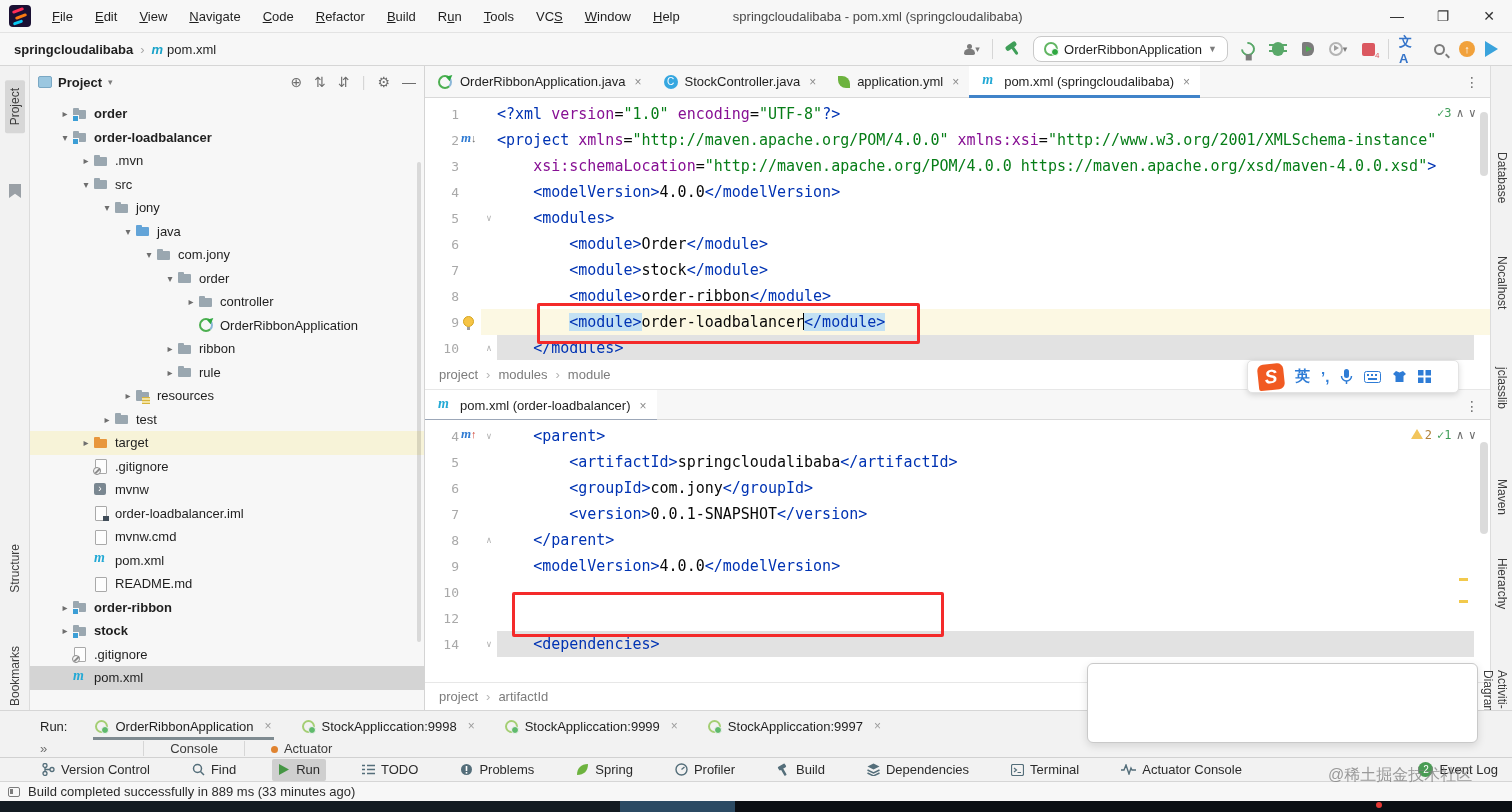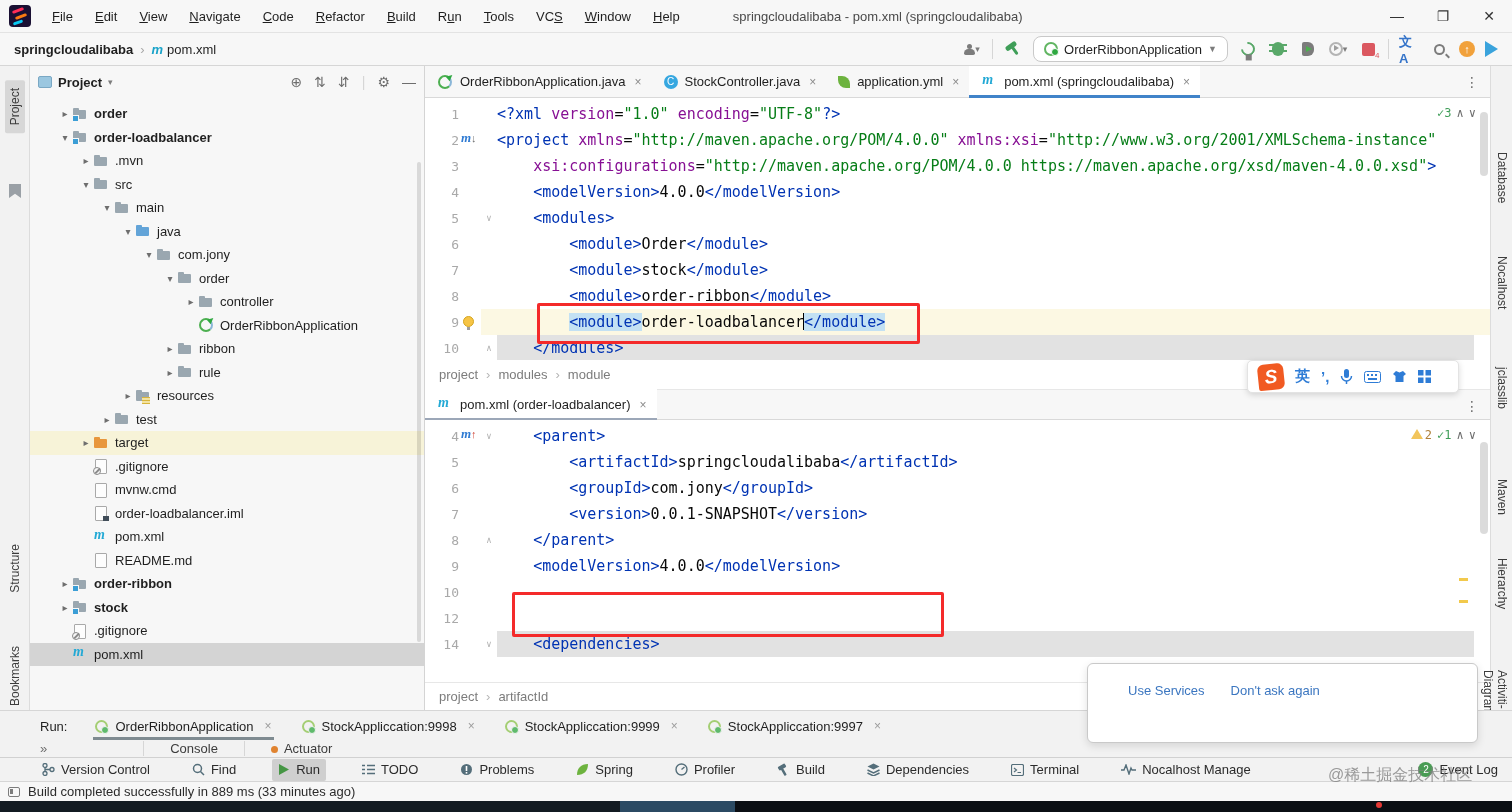--- a/index.html
+++ b/index.html
@@ -88,21 +88,21 @@
   .ti.boot:after{content:'';position:absolute;right:0;top:0;border-left:6px solid #2ea840;border-top:3px solid transparent;border-bottom:3px solid transparent;transform:rotate(-40deg);}
   .ti.doc:before{content:'';position:absolute;left:2px;top:0;width:10px;height:13px;background:#fdfdfd;border:1px solid #a9a9a9;border-radius:1px;}
   .ti.ign i{position:absolute;left:0px;bottom:-2px;width:8px;height:8px;border:1.5px solid #8a8a8a;border-radius:50%;background:#f7f7f7;z-index:2;}
   .ti.ign i:after{content:'';position:absolute;left:0;top:2.2px;width:7px;height:1.5px;background:#8a8a8a;transform:rotate(-45deg);}
   .ti.mvnw:before{content:'›';position:absolute;left:1px;top:0px;width:12px;height:12px;background:#7a8791;border-radius:2px;color:#fff;font-size:10px;text-align:center;line-height:12px;}
   .ti.iml i{position:absolute;right:0;bottom:-1px;width:6px;height:5px;background:#414d59;z-index:2;}
   .ti.mvn:before{content:'m';position:absolute;left:1px;top:-3px;color:#23a9d5;font-style:italic;font-weight:bold;font-size:14px;font-family:"Liberation Serif",serif;}
   .ti.md i{position:absolute;left:0;bottom:-2px;padding:0 1px;background:#57aee0;color:#fff;font-size:6px;font-style:normal;z-index:2;line-height:7px;}
   
   .editorcol{flex:1;display:flex;flex-direction:column;background:#fff;position:relative;min-width:0;}
-  .tabbar{height:32px;background:#f7f7f7;border-bottom:1px solid #d9d9d9;display:flex;align-items:center;position:relative;flex:none;}
+  .tabbar{height:32px;background:#f7f7f7;border-bottom:1px solid #d9d9d9;display:flex;align-items:flex-start;position:relative;flex:none;}
   .tabbar2{height:30px;}
   .etab{height:31px;display:flex;align-items:center;gap:7px;padding:0 10px 0 12px;position:relative;color:#1f1f1f;}
   .etab .x{color:#8c8c8c;font-size:12px;margin-left:2px;}
   .etab.active{background:#fff;}
   .etab.active:after{content:'';position:absolute;left:0;right:0;bottom:-1px;height:3px;background:#4083c9;}
   .etab.active2:after{content:'';position:absolute;left:0;right:0;bottom:-1px;height:3px;background:#9ca7b8;}
   .kebab{position:absolute;right:10px;top:8px;color:#6e6e6e;font-size:14px;letter-spacing:1px;}
   .classC{width:14px;height:14px;border-radius:50%;background:#36a7e0;color:#fff;font-size:10px;display:flex;align-items:center;justify-content:center;}
   .leaf{width:12px;height:12px;background:#6db33f;border-radius:0 8px 0 8px;}
   .editor{position:relative;overflow:hidden;background:#fff;flex:none;font-family:"DejaVu Sans Mono","Liberation Mono",monospace;font-size:15px;}
@@ -307,21 +307,21 @@
           <span class="lbl">.mvn</span>
         </div>
         <div class="trow" style="padding-left: 49px;">
           <span class="arrow">▾</span>
           <span class="ti folder"><i></i></span>
           <span class="lbl">src</span>
         </div>
         <div class="trow" style="padding-left: 70px;">
           <span class="arrow">▾</span>
           <span class="ti folder"><i></i></span>
-          <span class="lbl">main</span>
+          <span class="lbl">jony</span>
         </div>
         <div class="trow" style="padding-left: 91px;">
           <span class="arrow">▾</span>
           <span class="ti folder java"><i></i></span>
           <span class="lbl">java</span>
         </div>
         <div class="trow" style="padding-left: 112px;">
           <span class="arrow">▾</span>
           <span class="ti pkg"><i></i></span>
           <span class="lbl">com.jony</span>
@@ -370,29 +370,34 @@
         </div>
         <div class="trow" style="padding-left: 49px;">
           <span class="arrow"></span>
           <span class="ti doc ign">
             <i></i>
           </span>
           <span class="lbl">.gitignore</span>
         </div>
         <div class="trow" style="padding-left: 49px;">
           <span class="arrow"></span>
-          <span class="ti doc"><i></i></span>
-          <span class="lbl">mvnw.cmd</span>
+          <span class="ti mvnw"><i></i></span>
+          <span class="lbl">mvnw</span>
         </div>
         <div class="trow" style="padding-left: 49px;">
           <span class="arrow"></span>
           <span class="ti doc iml">
             <i></i>
           </span>
           <span class="lbl">order-loadbalancer.iml</span>
+        </div>
+        <div class="trow" style="padding-left: 49px;">
+          <span class="arrow"></span>
+          <span class="ti doc"><i></i></span>
+          <span class="lbl">mvnw.cmd</span>
         </div>
         <div class="trow" style="padding-left: 49px;">
           <span class="arrow"></span>
           <span class="ti mvn"><i></i></span>
           <span class="lbl">pom.xml</span>
         </div>
         <div class="trow" style="padding-left: 49px;">
           <span class="arrow"></span>
           <span class="ti doc md">
             <i></i>
@@ -472,21 +477,21 @@
             <span class="gico">
               <span class="gm down">m</span>
             </span>
             <span class="fold"></span>
             <span class="code"><span class="t-tag">&lt;project </span><span class="t-attr">xmlns</span><span class="t-txt">=</span><span class="t-str">"http://maven.apache.org/POM/4.0.0"</span><span class="t-txt"> </span><span class="t-attr">xmlns:xsi</span><span class="t-txt">=</span><span class="t-str">"http://www.w3.org/2001/XMLSchema-instance"</span></span>
           </div>
           <div class="line">
             <span class="num">3</span>
             <span class="gico"></span>
             <span class="fold"></span>
-            <span class="code"><span class="t-txt">    </span><span class="t-attr">xsi:configurations</span><span class="t-txt">=</span><span class="t-str">"http://maven.apache.org/POM/4.0.0 https://maven.apache.org/xsd/maven-4.0.0.xsd"</span><span class="t-tag">&gt;</span></span>
+            <span class="code"><span class="t-txt">    </span><span class="t-attr">xsi:schemaLocation</span><span class="t-txt">=</span><span class="t-str">"http://maven.apache.org/POM/4.0.0 https://maven.apache.org/xsd/maven-4.0.0.xsd"</span><span class="t-tag">&gt;</span></span>
           </div>
           <div class="line">
             <span class="num">4</span>
             <span class="gico"></span>
             <span class="fold"></span>
             <span class="code"><span class="t-txt">    </span><span class="t-tag">&lt;modelVersion&gt;</span><span class="t-txt">4.0.0</span><span class="t-tag">&lt;/modelVersion&gt;</span></span>
           </div>
           <div class="line">
             <span class="num">5</span>
             <span class="gico"></span>
@@ -656,24 +661,20 @@
     </svg>
   <svg width="13" height="13" viewBox="0 0 13 13">
       <rect x="0" y="0" width="5.5" height="5.5" fill="#2e7cd6"></rect>
       <rect x="7.5" y="0" width="5.5" height="5.5" fill="#2e7cd6"></rect>
       <rect x="0" y="7.5" width="5.5" height="5.5" fill="#2e7cd6"></rect>
       <rect x="7.5" y="7.5" width="5.5" height="5.5" fill="#2e7cd6"></rect>
     </svg>
 </div>
 
 <div class="notif">
-  <div class="links" id="notiflinks">
-      <span>Use Services</span>
-      <span>Don't ask again</span>
-    </div>
 </div>
 
 <div class="runpanel">
   <div class="runrow" id="runrow">
     <span class="runlabel">Run:</span>
   <span class="rtab active">
         <span class="bootsm"></span>
         <span>OrderRibbonApplication</span>
         <span class="x">×</span>
       </span>
@@ -791,21 +792,21 @@
         </svg>
       </span>
       <span>Terminal</span>
     </span>
     <span class="bb-item">
       <span>
         <svg width="15" height="11" viewBox="0 0 15 11">
           <path d="M0 6 H3 L5 1 L8 10 L10 4 L11 6 H15" stroke="#546e7a" stroke-width="1.4" fill="none"></path>
         </svg>
       </span>
-      <span>Nocalhost Manage</span>
+      <span>Actuator Console</span>
     </span>
     <span class="eventlog">
       <span class="badge2">2</span>
       <span>Event Log</span>
     </span>
   </div>
 
 <div class="statusbar">
   <span class="sb-ic"></span>
   <span>Build completed successfully in 889 ms (33 minutes ago)</span>

